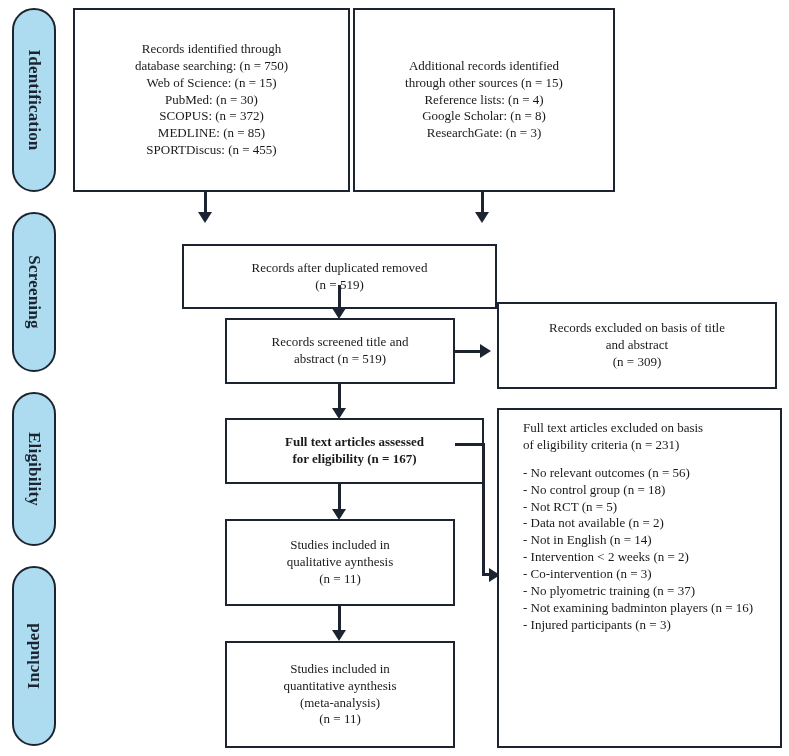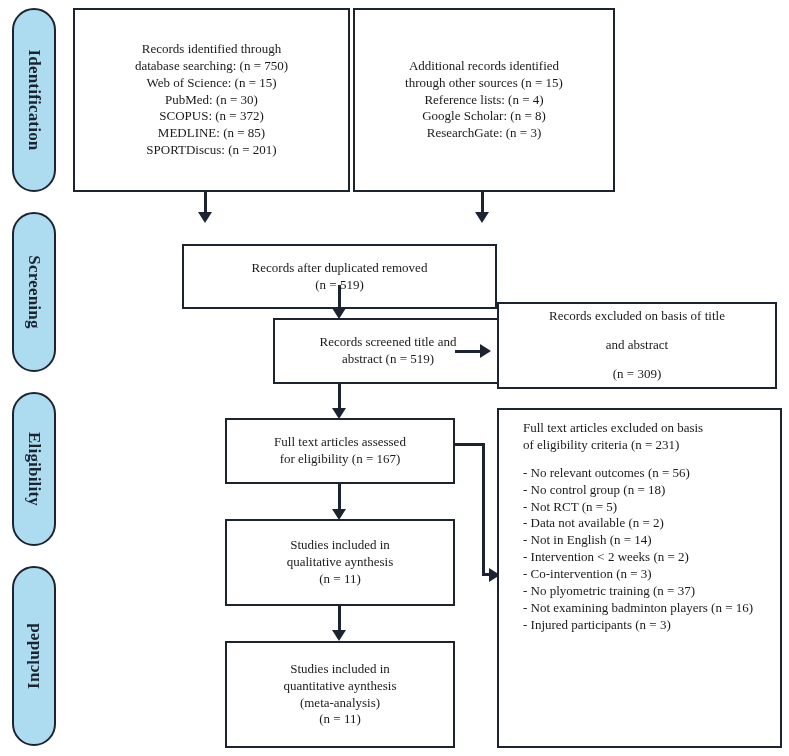--- a/index.html
+++ b/index.html
@@ -125,21 +125,21 @@
     <span class="pill-label">Included</span>
   </div>
 
   <div class="flow-box" style="left:73px; top:8px; width:277px; height:184px;">
     <span class="line">Records identified through</span>
     <span class="line">database searching: (n = 750)</span>
     <span class="line">Web of Science: (n = 15)</span>
     <span class="line">PubMed: (n = 30)</span>
     <span class="line">SCOPUS: (n = 372)</span>
     <span class="line">MEDLINE: (n = 85)</span>
-    <span class="line">SPORTDiscus: (n = 201)</span>
+    <span class="line">SPORTDiscus: (n = 455)</span>
   </div>
 
   <div class="flow-box" style="left:353px; top:8px; width:262px; height:184px;">
     <span class="line">Additional records identified</span>
     <span class="line">through other sources (n = 15)</span>
     <span class="line">Reference lists: (n = 4)</span>
     <span class="line">Google Scholar: (n = 8)</span>
     <span class="line">ResearchGate: (n = 3)</span>
   </div>
 
@@ -150,38 +150,38 @@
   <div class="arrow-down" style="left:475px; top:212px;"></div>
 
   <div class="flow-box" style="left:182px; top:220px; width:315px; height:65px;margin-top:24px;">
     <span class="line">Records after duplicated removed</span>
     <span class="line">(n = 519)</span>
   </div>
 
   <div class="conn conn-v" style="left:338px; top:285px; width:3px; height:29px;"></div>
   <div class="arrow-down" style="left:332px; top:308px;"></div>
 
-  <div class="flow-box" style="left:225px; top:318px; width:230px; height:66px;margin-left:48px;">
+  <div class="flow-box" style="left:225px; top:318px; width:230px; height:66px;">
     <span class="line">Records screened title and</span>
     <span class="line">abstract (n = 519)</span>
   </div>
 
   <div class="conn conn-h" style="left:455px; top:350px; width:28px; height:3px;"></div>
   <div class="arrow-right" style="left:480px; top:344px;"></div>
 
-  <div class="flow-box" style="left:497px; top:302px; width:280px; height:87px;justify-content:space-between;">
+  <div class="flow-box" style="left:497px; top:302px; width:280px; height:87px;">
     <span class="line">Records excluded on basis of title</span>
     <span class="line">and abstract</span>
     <span class="line">(n = 309)</span>
   </div>
 
   <div class="conn conn-v" style="left:338px; top:384px; width:3px; height:30px;"></div>
   <div class="arrow-down" style="left:332px; top:408px;"></div>
 
-  <div class="flow-box" style="left:225px; top:418px; width:230px; height:66px;">
+  <div class="flow-box" style="left:225px; top:418px; width:259px; height:66px;font-weight:bold;">
     <span class="line">Full text articles assessed</span>
     <span class="line">for eligibility (n = 167)</span>
   </div>
 
   <div class="conn conn-h" style="left:455px; top:443px; width:30px; height:3px;"></div>
   <div class="conn conn-v" style="left:482px; top:443px; width:3px; height:133px;"></div>
   <div class="conn conn-h" style="left:482px; top:573px; width:12px; height:3px;"></div>
   <div class="arrow-right" style="left:489px; top:568px;"></div>
 
   <div class="flow-box left-align" style="left:497px; top:408px; width:285px; height:340px;padding-left:24px;">

